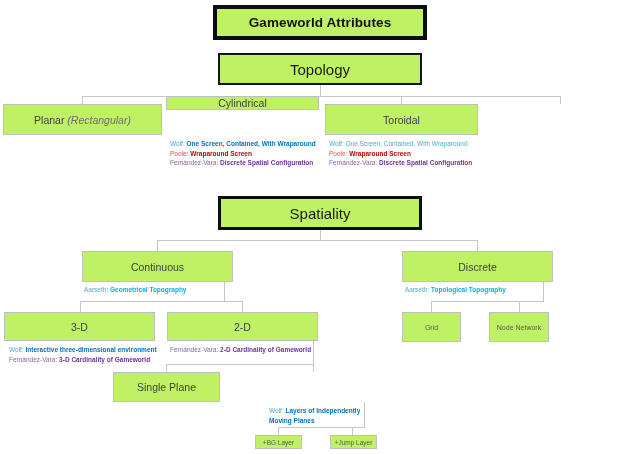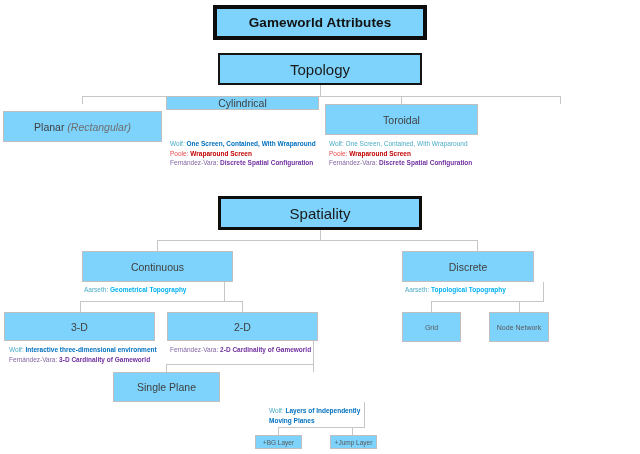--- a/index.html
+++ b/index.html
@@ -1,21 +1,21 @@
 <!DOCTYPE html>
 <html><head>
 <meta charset="utf-8">
 <style>
   html,body{margin:0;padding:0;background:#fff;}
   #canvas{
     position:relative;width:640px;height:454px;background:#ffffff;
     font-family:"Liberation Sans",sans-serif;overflow:hidden;
   }
   .box{
-    position:absolute;box-sizing:border-box;background:#7dd3fc;
+    position:absolute;box-sizing:border-box;background:#bef264;
     display:flex;align-items:center;justify-content:center;
     text-align:center;color:#404040;
   }
   .box.strong4{border:4px solid #0d0d0d;}
   .box.strong3{border:3px solid #0d0d0d;text-align:right;}
   .box.strong2{border:2px solid #141414;}
   .box.light{border:1px solid #bfbfbf;}
   .t-title{font-size:13.5px;font-weight:600;color:#111;letter-spacing:.1px;}
   .t-section{font-size:15px;font-weight:500;color:#1a1a1a;}
   .t-node{font-size:10.5px;color:#3f3f3f;}
@@ -47,21 +47,21 @@
     <span>Topology</span>
   </div>
 
   <div class="line" style="left:320px;top:85px;width:1px;height:11px;"></div>
   <div class="line" style="left:82px;top:96px;width:479px;height:1px;"></div>
   <div class="line" style="left:82px;top:96px;width:1px;height:8px;"></div>
   <div class="line" style="left:242px;top:96px;width:1px;height:8px;"></div>
   <div class="line" style="left:401px;top:96px;width:1px;height:8px;"></div>
   <div class="line" style="left:560px;top:96px;width:1px;height:8px;"></div>
 
-  <div class="box light t-node" style="left:3px;top:104px;width:159px;height:31px;margin-top:7px;">
+  <div class="box light t-node" style="left:3px;top:104px;width:159px;height:31px;">
     <span><span>Planar</span>
     <span class="qual">(Rectangular)</span></span>
   </div>
   <div class="box light t-node" style="left:166px;top:96px;width:153px;height:14px;">
     <span>Cylindrical</span>
   </div>
   <div class="box light t-node" style="left:325px;top:104px;width:153px;height:31px;justify-content:center;">
     <span>Toroidal</span>
   </div>
 
@@ -82,21 +82,21 @@
   </div>
 
   <div class="line" style="left:320px;top:230px;width:1px;height:10px;"></div>
   <div class="line" style="left:157px;top:240px;width:321px;height:1px;"></div>
   <div class="line" style="left:157px;top:240px;width:1px;height:11px;"></div>
   <div class="line" style="left:477px;top:240px;width:1px;height:11px;"></div>
 
   <div class="box light t-node" style="left:82px;top:251px;width:151px;height:31px;">
     <span>Continuous</span>
   </div>
-  <div class="box light t-node" style="left:402px;top:251px;width:132px;height:31px;">
+  <div class="box light t-node" style="left:402px;top:251px;width:151px;height:31px;">
     <span>Discrete</span>
   </div>
 
   <div class="ann" style="left:84px;top:285px;">
     <span class="lab-aarseth">Aarseth:</span> <span class="val-aarseth">Geometrical Topography</span>
   </div>
   <div class="ann" style="left:405px;top:285px;">
     <span class="lab-aarseth">Aarseth:</span> <span class="val-aarseth">Topological Topography</span>
   </div>
 

